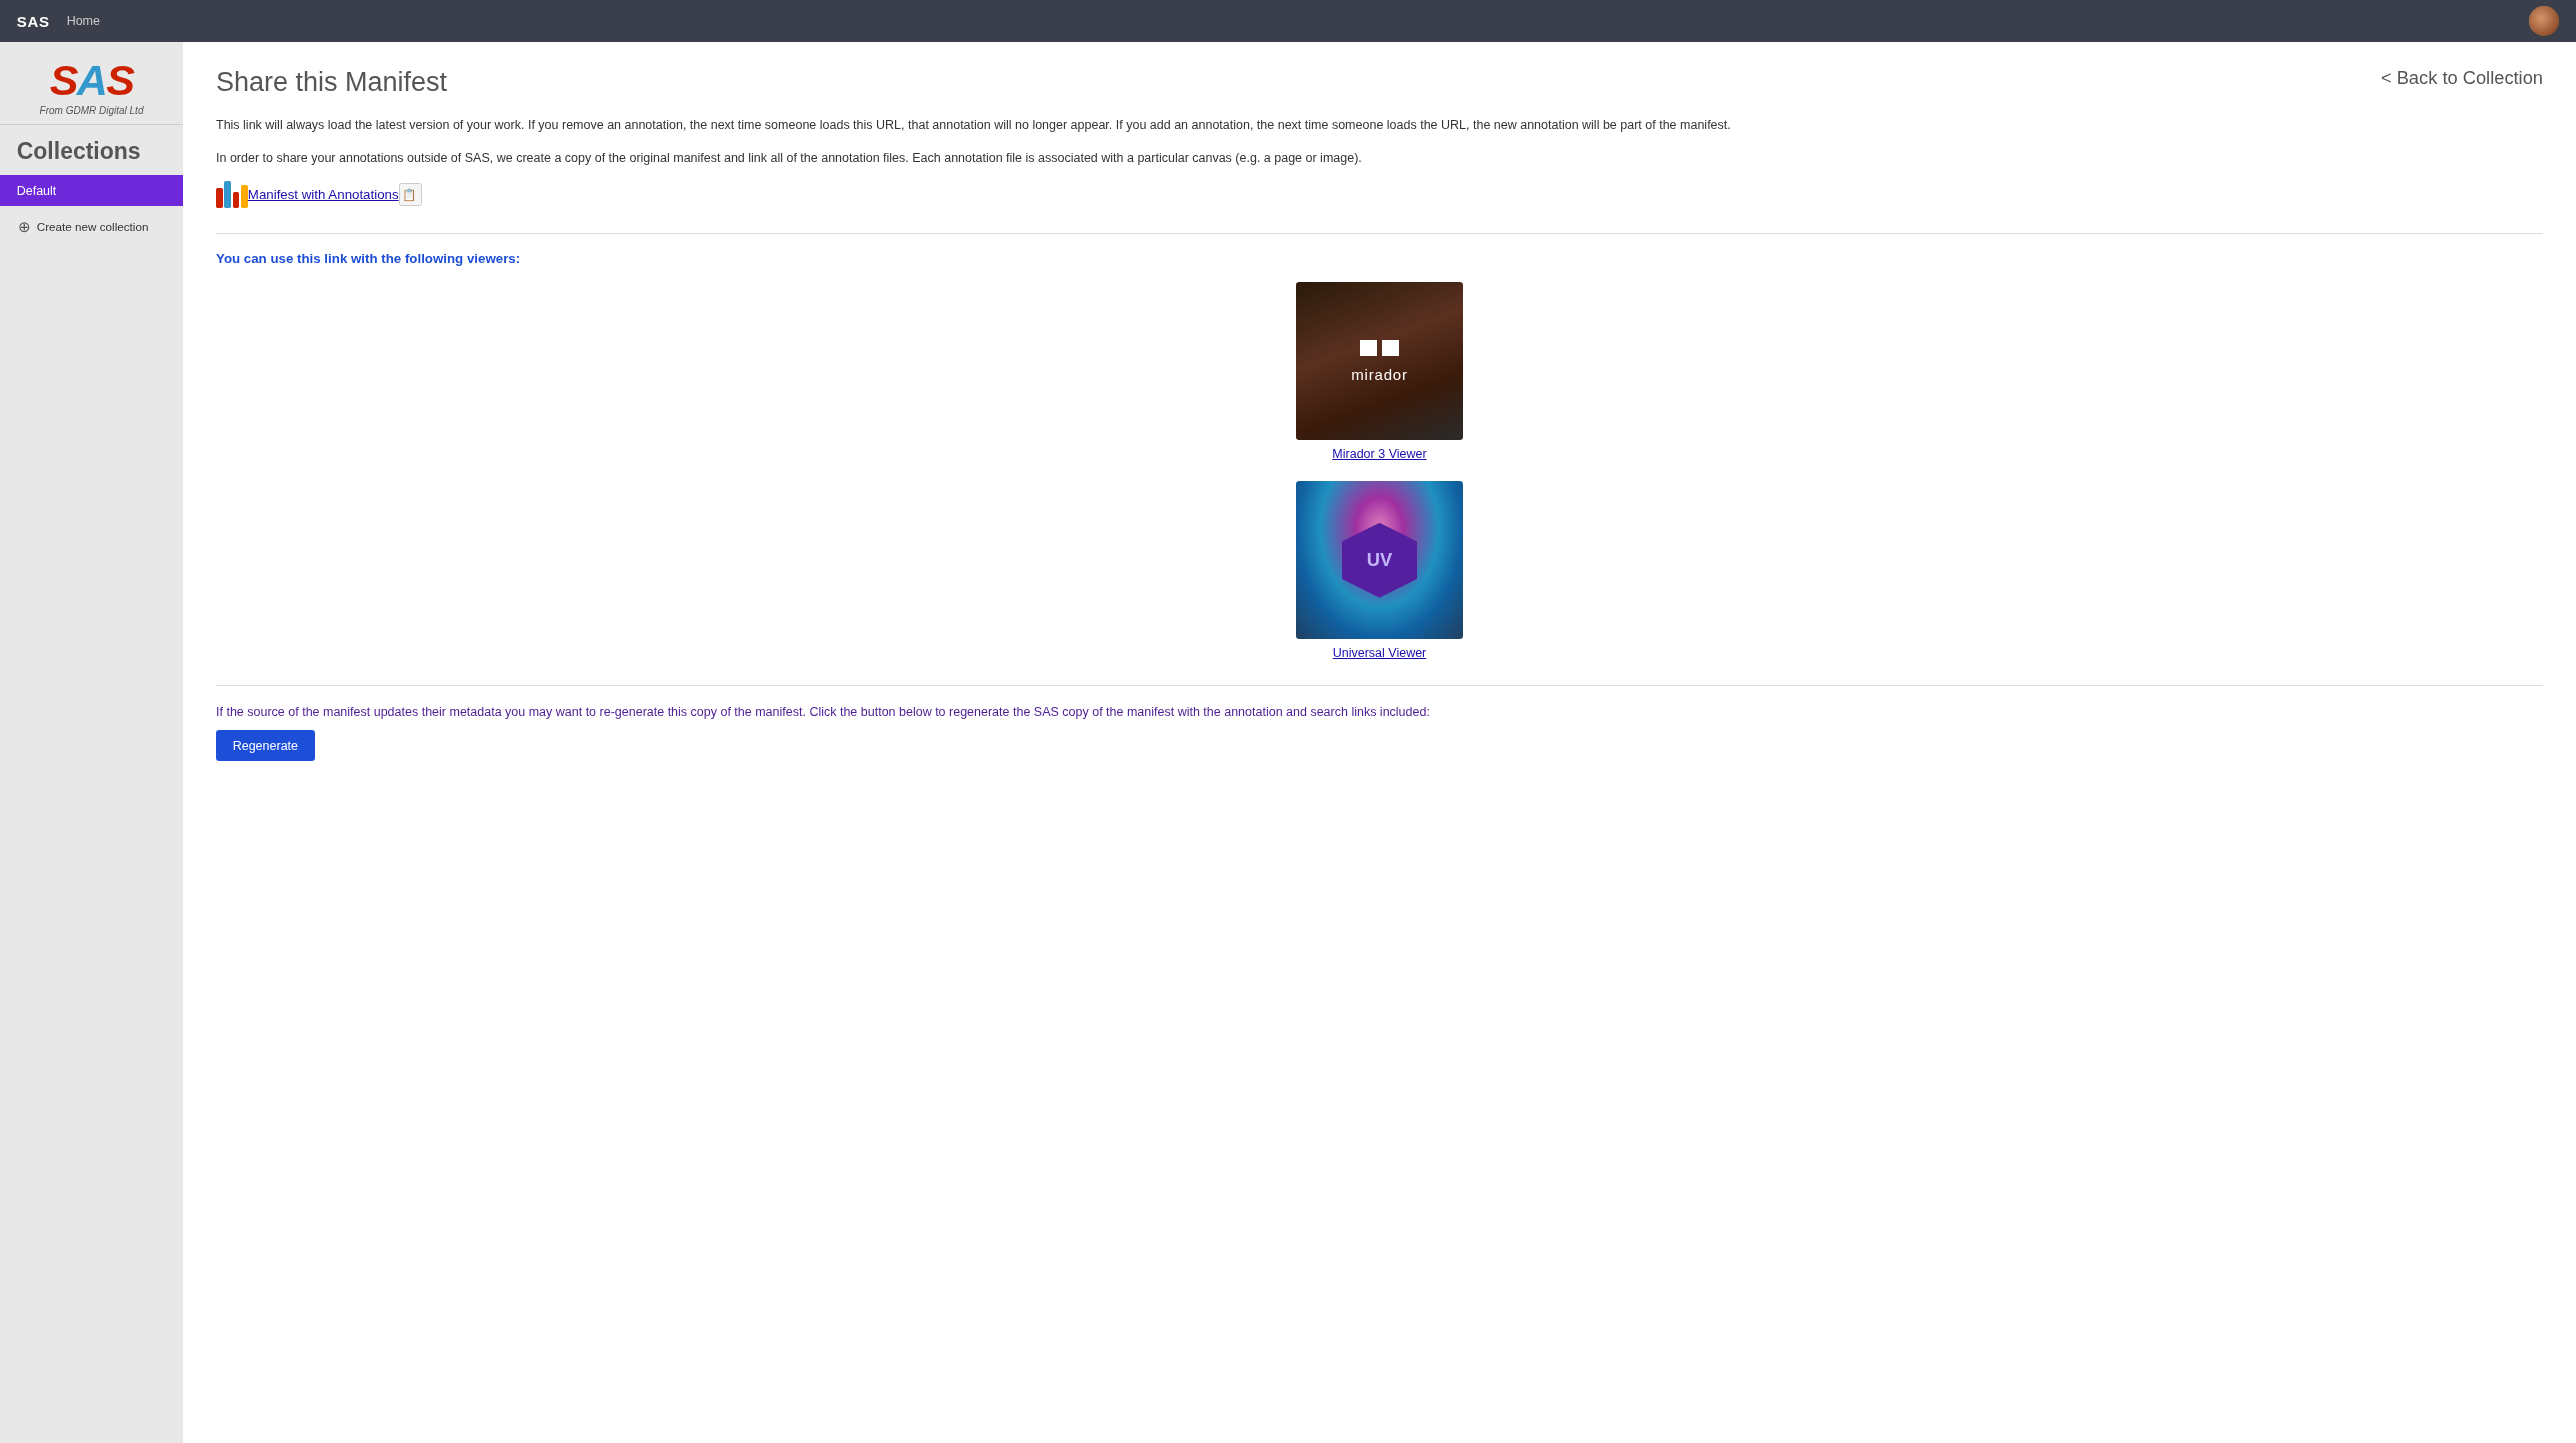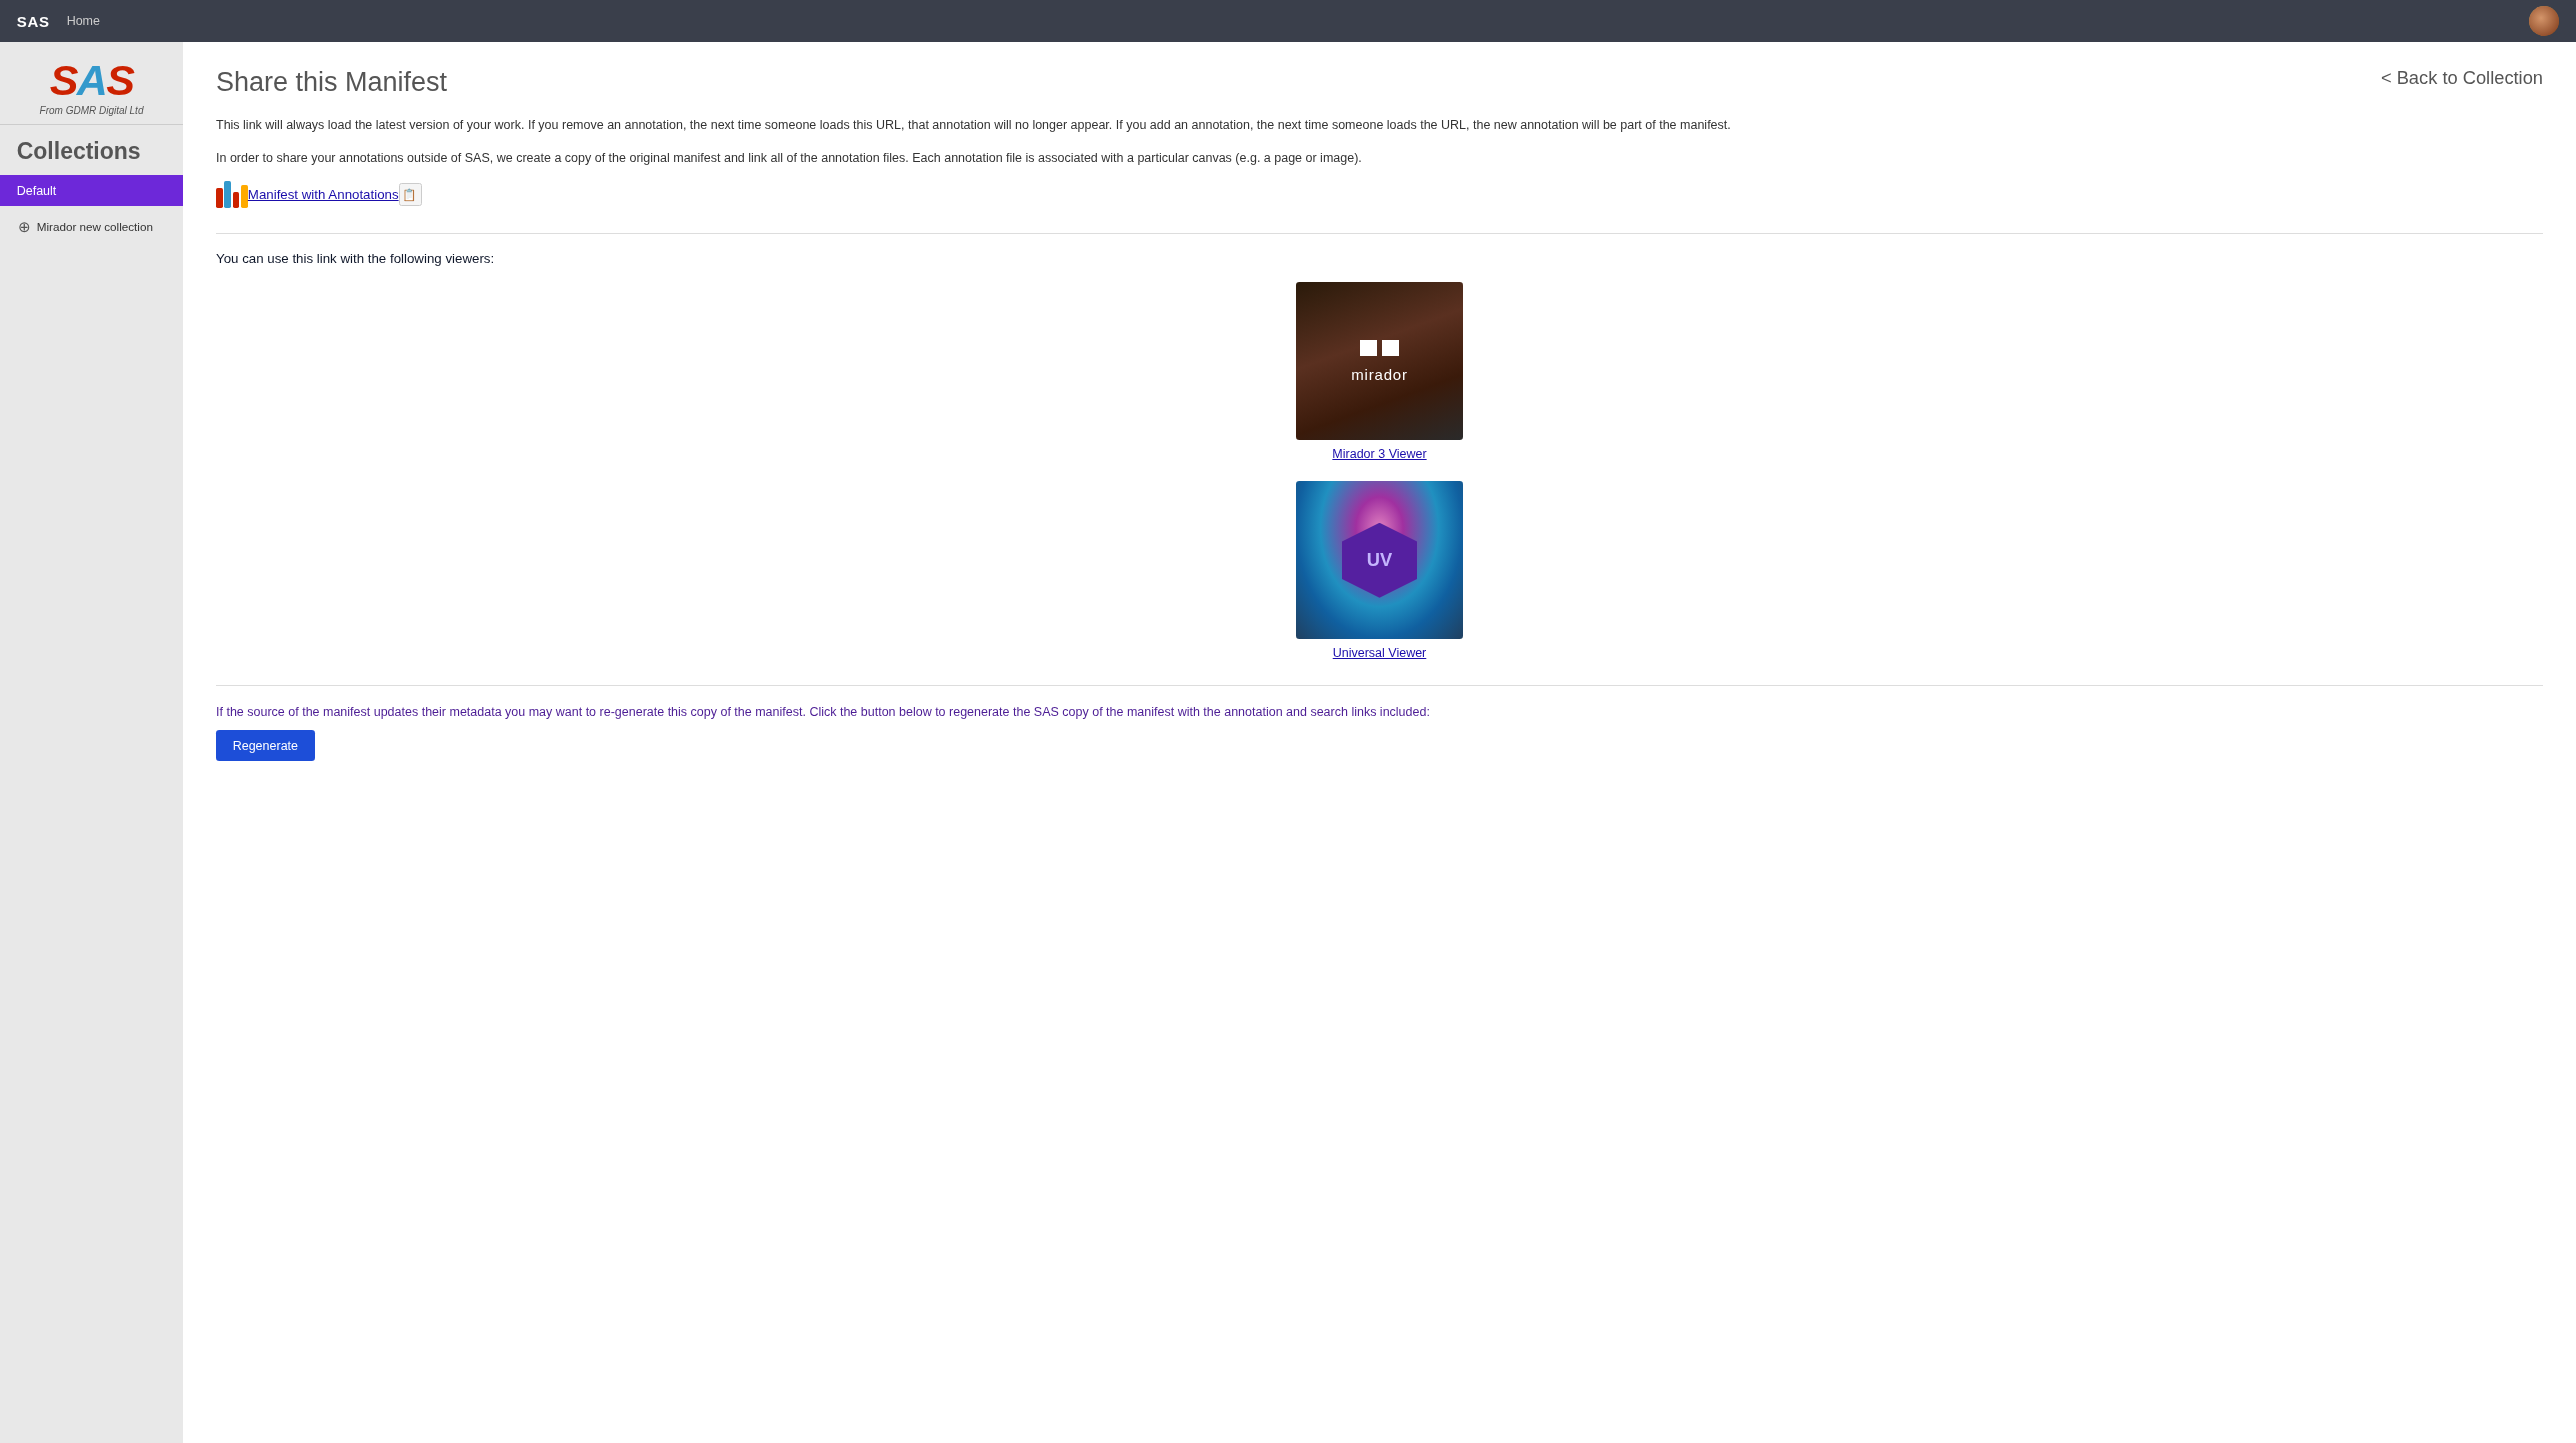--- a/index.html
+++ b/index.html
@@ -176,22 +176,22 @@
       background: #f5f5f5;
       cursor: pointer;
       display: flex; align-items: center; justify-content: center;
       font-size: 11.7px;
       border-radius: 2.5px;
     }
 
     
     .viewers-title {
       font-size: 13.3px;
-      font-weight: normal;
-      color: #0f172a;
+      font-weight: bold;
+      color: #1d4ed8;
       margin-bottom: 16.7px;
     }
     .viewers-grid {
       display: flex;
       gap: 20px;
       margin-bottom: 25px;
       flex-direction: column;
     }
     .viewer-card {
       display: flex;
@@ -292,21 +292,21 @@
       <div class="sas-logo">
         <span class="s1">S</span><span class="s2">A</span><span class="s3">S</span>
       </div>
       <div class="sas-sub">From GDMR Digital Ltd</div>
     </div>
     <div class="sidebar-divider"></div>
     <div class="sidebar-section-title">Collections</div>
     <div class="sidebar-item active">Default</div>
     <div class="sidebar-create">
       <span class="plus-icon">⊕</span>
-      <span>Mirador new collection</span>
+      <span>Create new collection</span>
     </div>
   </aside>
 
   <main class="main-content">
     <div class="main-header">
       <h1 class="page-title">Share this Manifest</h1>
       <a class="back-link">&lt; Back to Collection</a>
     </div>
 
     <p class="description-text">This link will always load the latest version of your work. If you remove an annotation, the next time someone loads this URL, that annotation will no longer appear. If you add an annotation, the next time someone loads the URL, the new annotation will be part of the manifest.</p>

